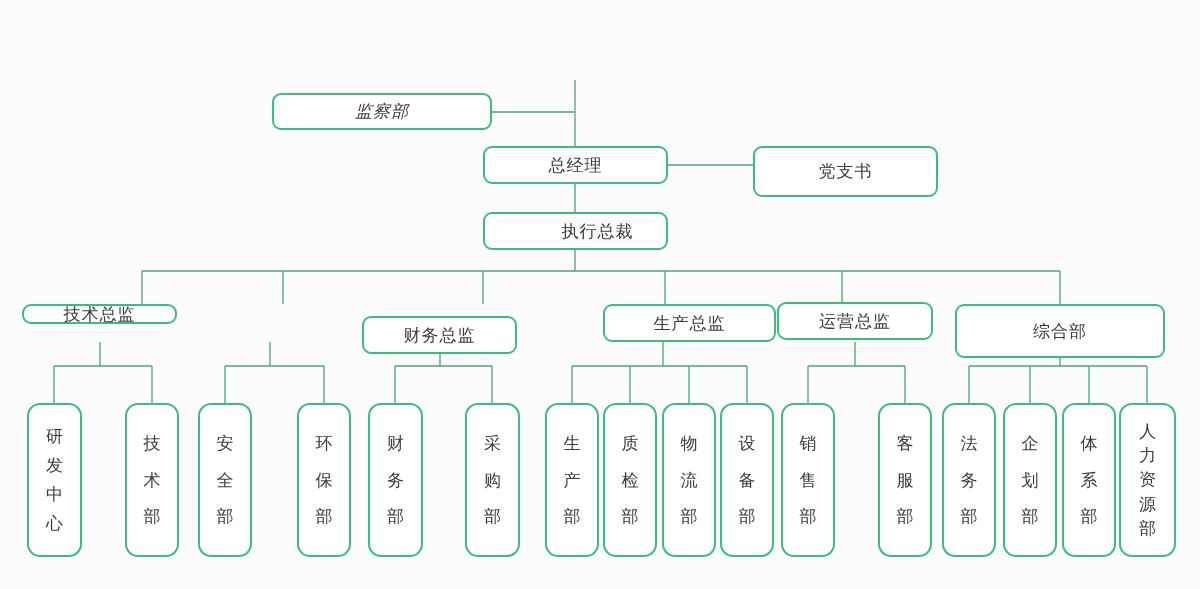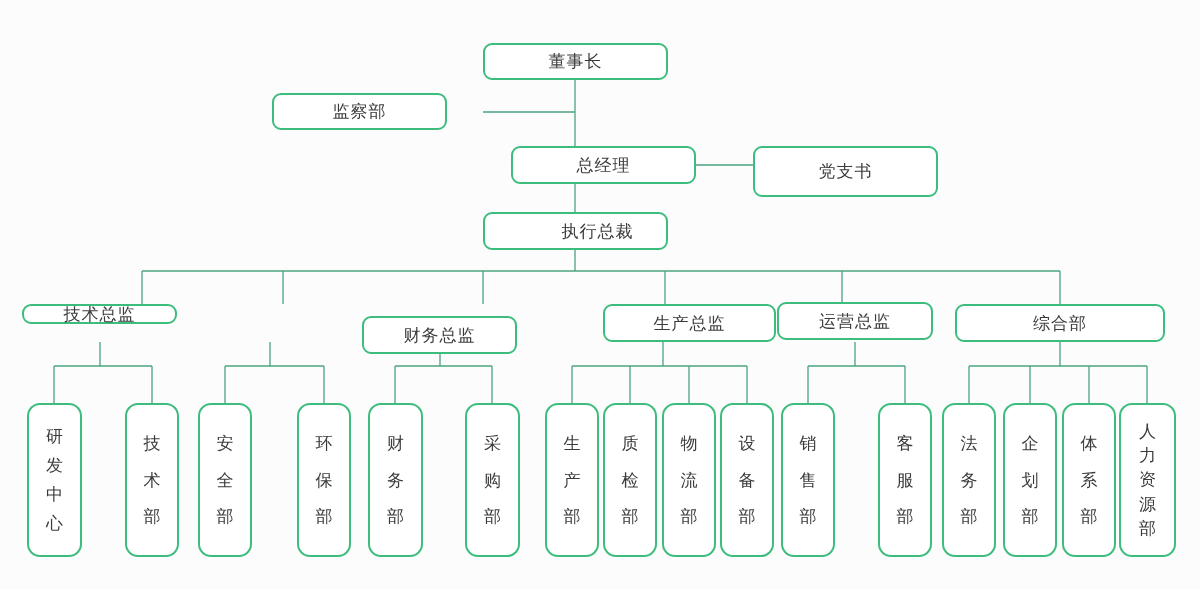--- a/index.html
+++ b/index.html
@@ -40,27 +40,24 @@
     <path d="M575,80 V146 M483,112 H575 M668,165 H753 M575,184 V212 M575,250 V271"></path>
     <path d="M142,271 H1060 M142,271 V304 M283,271 V304 M483,271 V304 M665,271 V304 M842,271 V304 M1060,271 V304"></path>
     <path d="M100,342 V366 M54,366 H152 M54,366 V403 M152,366 V403"></path>
     <path d="M270,342 V366 M225,366 H324 M225,366 V403 M324,366 V403"></path>
     <path d="M440,342 V366 M395,366 H492 M395,366 V403 M492,366 V403"></path>
     <path d="M663,342 V366 M572,366 H747 M572,366 V403 M630,366 V403 M689,366 V403 M747,366 V403"></path>
     <path d="M855,342 V366 M808,366 H905 M808,366 V403 M905,366 V403"></path>
     <path d="M1060,342 V366 M969,366 H1147 M969,366 V403 M1030,366 V403 M1089,366 V403 M1147,366 V403"></path>
   </svg>
 
-  <div class="node" style="left:483px;top:43px;width:185px;height:37px;">
-    <span class="node-label">董事长</span>
-  </div>
-  <div class="node" style="left:272px;top:93px;width:175px;height:37px;">
+  <div class="node" style="left:272px;top:93px;width:220px;height:37px;font-style:italic;">
     <span class="node-label">监察部</span>
   </div>
-  <div class="node" style="left:483px;top:146px;width:185px;height:38px;margin-left:28px;">
+  <div class="node" style="left:483px;top:146px;width:185px;height:38px;">
     <span class="node-label">总经理</span>
   </div>
   <div class="node" style="left:753px;top:146px;width:185px;height:51px;">
     <span class="node-label">党支书</span>
   </div>
   <div class="node" style="left:483px;top:212px;width:185px;height:38px;padding-left:44px;">
     <span class="node-label">执行总裁</span>
   </div>
 
   <div class="node" style="left:22px;top:304px;width:155px;height:20px;">
@@ -68,21 +65,21 @@
   </div>
   <div class="node" style="left:362px;top:304px;width:155px;height:38px;margin-top:12px;">
     <span class="node-label">财务总监</span>
   </div>
   <div class="node" style="left:603px;top:304px;width:173px;height:38px;">
     <span class="node-label">生产总监</span>
   </div>
   <div class="node" style="left:777px;top:302px;width:156px;height:38px;align-items:center;">
     <span class="node-label">运营总监</span>
   </div>
-  <div class="node" style="left:955px;top:304px;width:210px;height:38px;">
+  <div class="node" style="left:955px;top:304px;width:210px;height:54px;">
     <span class="node-label">综合部</span>
   </div>
 
   <div class="node leaf" style="left:27px;top:403px;width:55px;height:154px;">
     <span class="node-label">
         <span>研</span>
         <span>发</span>
         <span>中</span>
         <span>心</span>
       </span>

